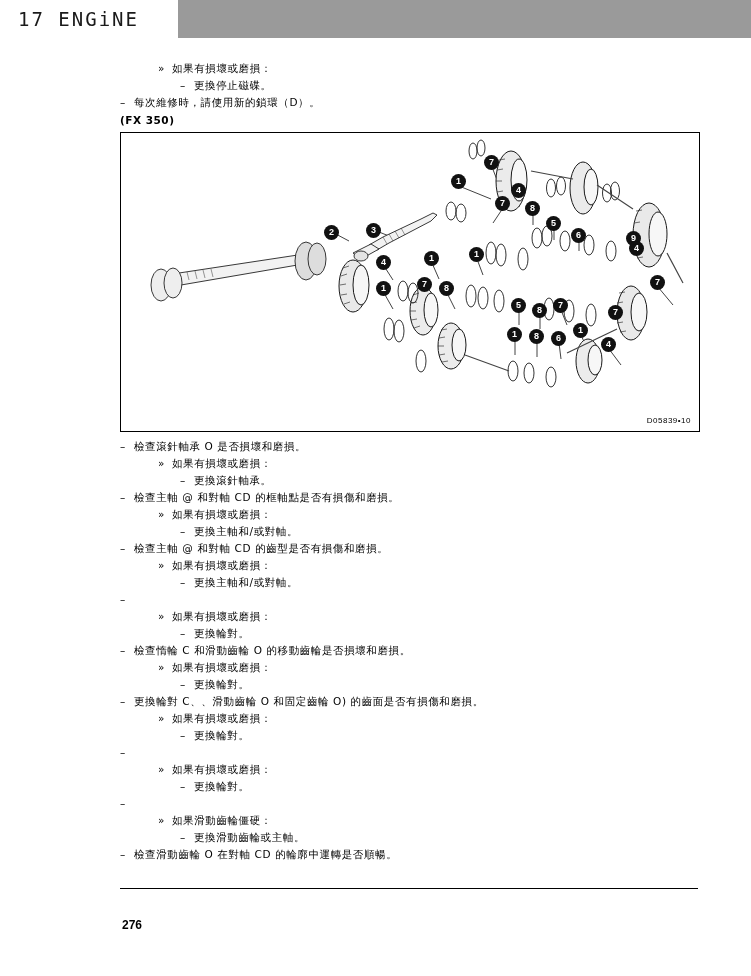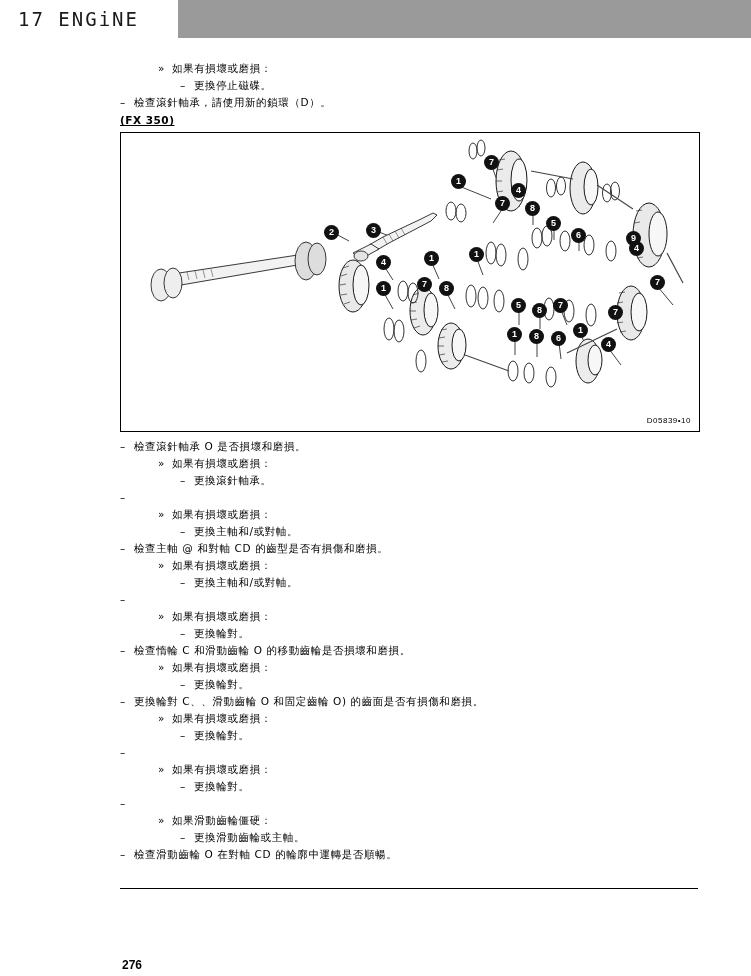--- a/index.html
+++ b/index.html
@@ -98,21 +98,20 @@
     overflow: hidden;
   }
   .figure-label {
     position: absolute;
     top: -18px;
     left: 0px;
     font-family: "DejaVu Sans", sans-serif;
     font-size: 10.5px;
     font-weight: bold;
     letter-spacing: 0.5px;
-    text-decoration: underline;
   }
   .figure-code {
     position: absolute;
     right: 8px;
     bottom: 6px;
     font-family: "Liberation Sans", sans-serif;
     font-size: 8px;
     letter-spacing: 0.5px;
     color: #000;
   }
@@ -143,21 +142,20 @@
     background: #000;
   }
   .page-num {
     position: absolute;
     left: 122px;
     top: 918px;
     font-family: "Liberation Sans", sans-serif;
     font-size: 12px;
     font-weight: bold;
     color: #000;
-    margin-top: 40px;
   }
 </style>
 </head>
 <body>
 
 <div class="header">
   <div class="header-band"></div>
   <div class="header-white"></div>
   <div class="header-title">17 ENGiNE</div>
 </div>
@@ -168,21 +166,21 @@
     <div class="row lvl2">
       <span class="mark dash-mark">»</span>
       <span class="txt">如果有損壞或磨損：</span>
     </div>
     <div class="row lvl3">
       <span class="mark dash-mark">–</span>
       <span class="txt">更換停止磁碟。</span>
     </div>
     <div class="row lvl1">
       <span class="mark dash-mark">–</span>
-      <span class="txt">檢查滾針軸承，請使用新的鎖環（D）。</span>
+      <span class="txt">每次維修時，請使用新的鎖環（D）。</span>
     </div>
   </div>
 
   <div style="position:relative; margin-top:22px;">
     <div class="figure-label">(FX 350)</div>
     <div class="figure">
 
       <svg class="fig-svg" width="578" height="298" viewBox="0 0 578 298">
         <g stroke="#111" stroke-width="0.8" fill="none">
 
@@ -415,20 +413,21 @@
       <span class="mark dash-mark">»</span>
       <span class="txt">如果有損壞或磨損：</span>
     </div>
     <div class="row lvl3">
       <span class="mark dash-mark">–</span>
       <span class="txt">更換滾針軸承。</span>
     </div>
 
     <div class="row lvl1">
       <span class="mark dash-mark">–</span>
+      <span class="txt">檢查主軸 @ 和對軸 CD 的框軸點是否有損傷和磨損。</span>
     </div>
     <div class="row lvl2">
       <span class="mark dash-mark">»</span>
       <span class="txt">如果有損壞或磨損：</span>
     </div>
     <div class="row lvl3">
       <span class="mark dash-mark">–</span>
       <span class="txt">更換主軸和/或對軸。</span>
     </div>
 

